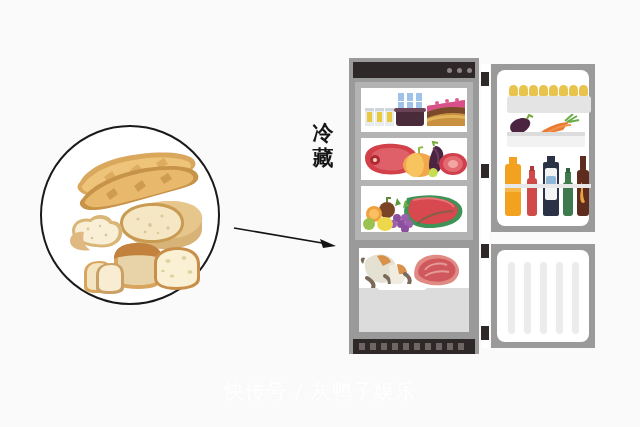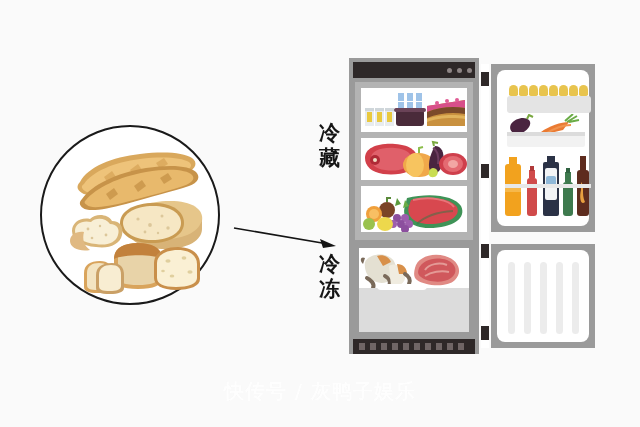--- a/index.html
+++ b/index.html
@@ -44,21 +44,21 @@
 
   
   .cn-label {
     position: absolute;
     width: 34px;
     font-family: Liberation Sans, sans-serif;
     font-size: 21px;
     font-weight: 700;
     line-height: 1.18;
     color: #151515;
-    text-align: right;
+    text-align: center;
     letter-spacing: 0px;
   }
   #label-fridge { left: 306px; top: 121px; }
   #label-freezer { left: 306px; top: 252px; }
 
   
   #fridge {
     position: absolute;
     left: 345px;
     top: 58px;
@@ -257,21 +257,20 @@
       </g>
     </svg>
   </div>
 
   <svg id="arrow-svg" width="112" height="40" viewBox="0 0 112 40">
     <line x1="2" y1="10" x2="96" y2="26" stroke="#141414" stroke-width="1.7"></line>
     <polygon points="104,28 88,21 91,30" fill="#141414"></polygon>
   </svg>
 
   <div class="cn-label" id="label-fridge">冷藏</div>
-  <div class="cn-label" id="label-freezer">冷冻</div>
 
   <div id="fridge">
 
     <div class="abs" id="body-outer"></div>
 
     <div class="abs" id="top-bar">
       <div class="abs top-dot" style="left:94px"></div>
       <div class="abs top-dot" style="left:104px"></div>
       <div class="abs top-dot" style="left:114px"></div>
     </div>

